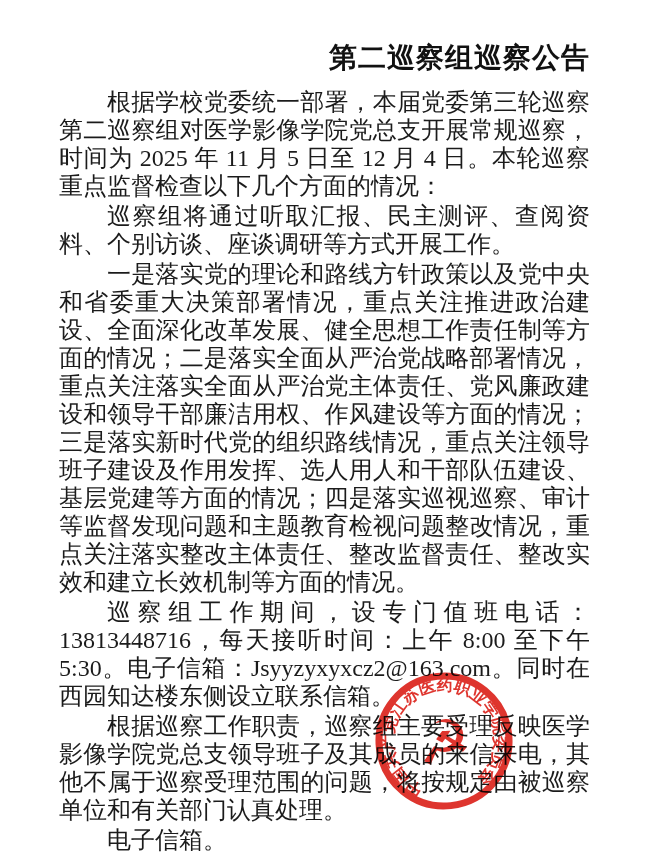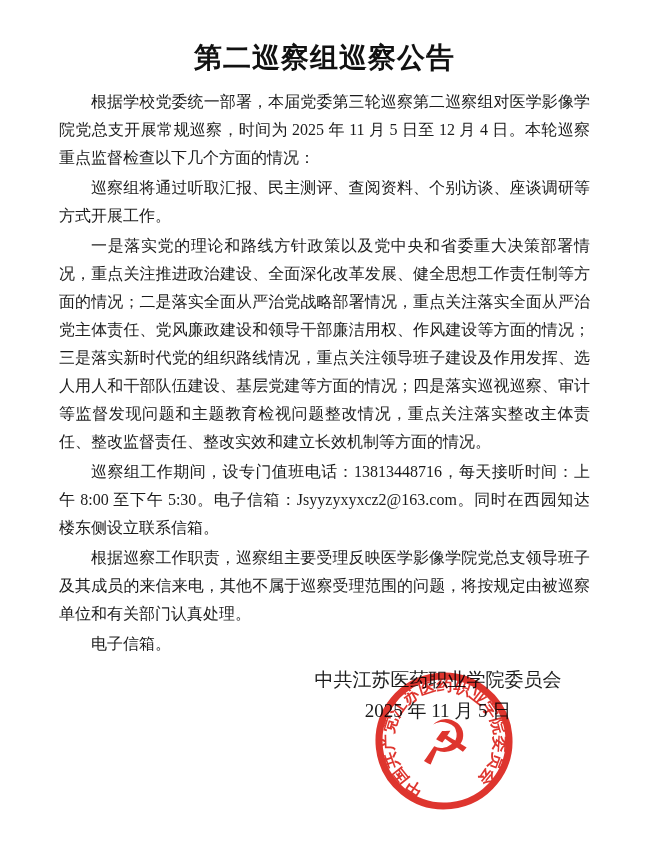--- a/index.html
+++ b/index.html
@@ -17,27 +17,27 @@
     color: #1b1b1b;
   }
   .content {
     padding: 40px 59px 0 59px;
   }
   .doc-title {
     margin: 0 0 12px 0;
     font-size: 28px;
     line-height: 36px;
     font-weight: bold;
-    text-align: center;
+    text-align: right;
     letter-spacing: 1px;
     color: #111111;
   }
   .para {
     margin: 0 0 2px 0;
-    font-size: 16px;
+    font-size: 24px;
     line-height: 28px;
     text-align: justify;
     text-indent: 2em;
   }
   .signature-block {
     width: 272px;
     margin: 6px 16px 0 auto;
     text-align: center;
     font-size: 19px;
     line-height: 31px;

